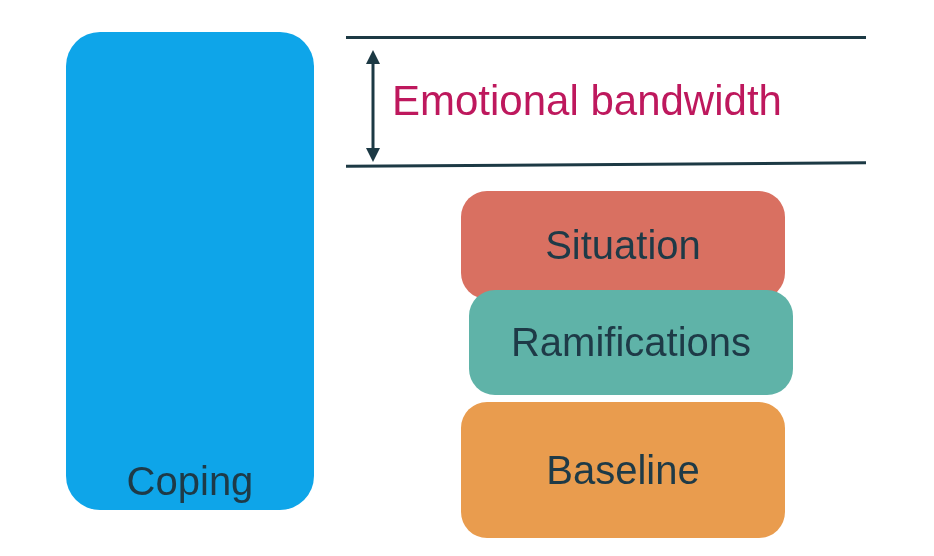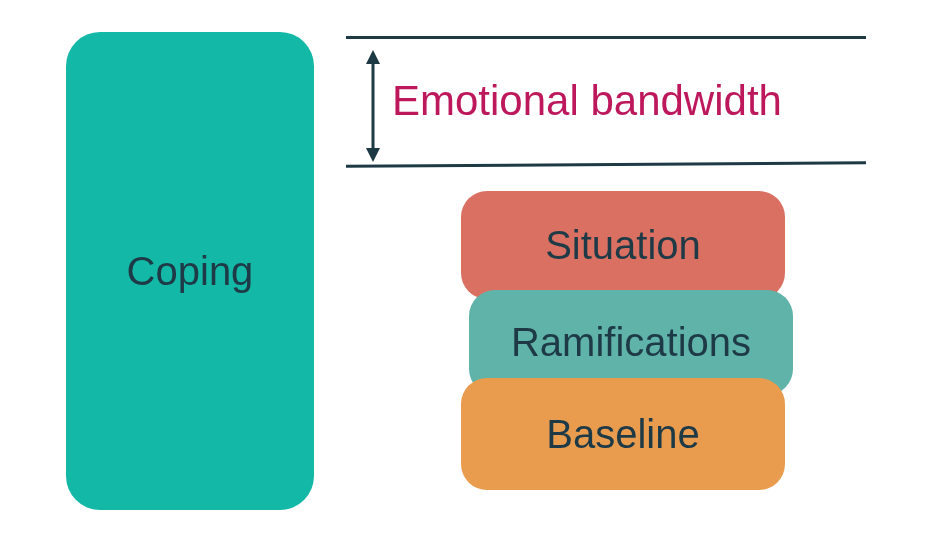--- a/index.html
+++ b/index.html
@@ -52,28 +52,28 @@
     white-space: nowrap;
   }
   .stack-box {
     width: 324px;
     left: 461px;
     border-radius: 26px;
     font-size: 40px;
   }
   .situation-box { top: 175px; height: 108px; margin-top: 16px; }
   .ramifications-box { top: 290px; height: 105px; }
-  .baseline-box { top: 378px; height: 112px; }
+  .baseline-box { top: 402px; height: 136px; }
 </style>
 </head>
 <body>
 
 <div class="canvas">
 
-  <div class="box coping-box" style="background-color: #14b8a6;">
+  <div class="box coping-box" style="background-color: #0ea5e9; align-items: flex-end;">
     <div>
       <span class="line">Coping</span>
     </div>
   </div>
 
   <div class="hline top-line"></div>
   <div class="hline bottom-line"></div>
 
   <svg class="arrow-svg" width="24" height="112" viewBox="0 0 24 112">
     <line x1="12" y1="7" x2="12" y2="105" stroke="#1c3944" stroke-width="3"></line>

